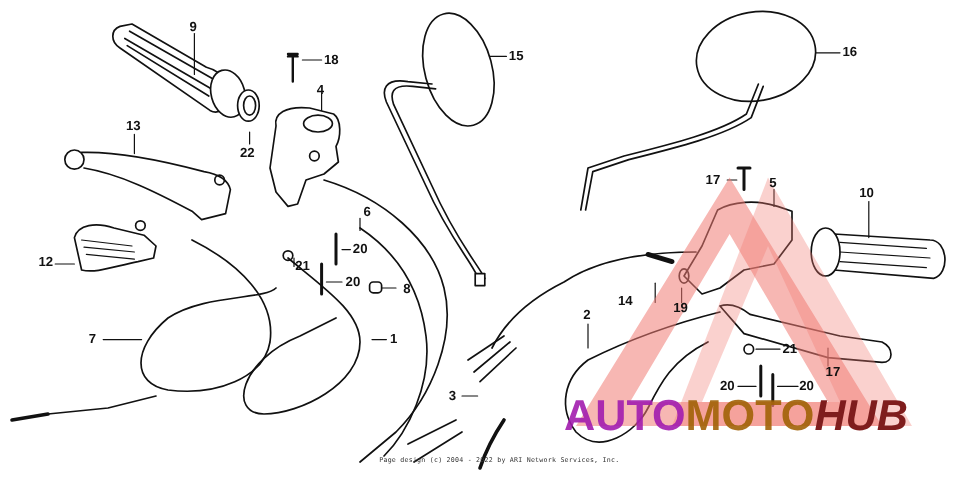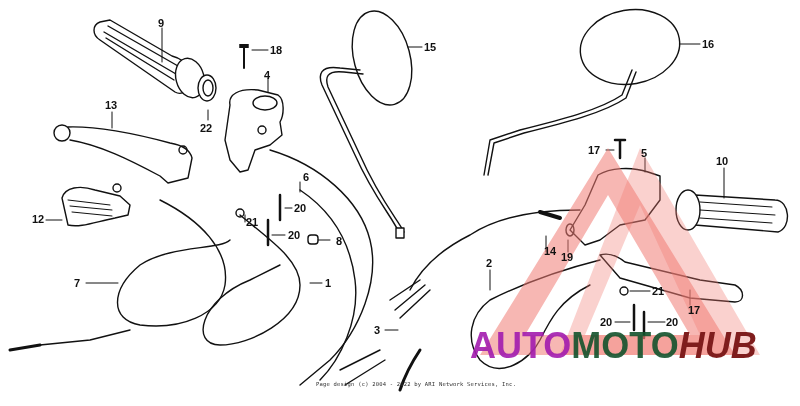--- a/index.html
+++ b/index.html
@@ -143,24 +143,24 @@
 <div class="lbl" style="left:246px;top:217px;">21</div>
 <div class="lbl" style="left:288px;top:230px;">20</div>
 <div class="lbl" style="left:336px;top:236px;">8</div>
 <div class="lbl" style="left:74px;top:278px;">7</div>
 <div class="lbl" style="left:325px;top:278px;">1</div>
 <div class="lbl" style="left:486px;top:258px;">2</div>
 <div class="lbl" style="left:374px;top:325px;">3</div>
 <div class="lbl" style="left:588px;top:145px;">17</div>
 <div class="lbl" style="left:641px;top:148px;">5</div>
 <div class="lbl" style="left:716px;top:156px;">10</div>
-<div class="lbl" style="left:544px;top:246px;">14</div>
+<div class="lbl" style="left:515px;top:246px;">14</div>
 <div class="lbl" style="left:561px;top:252px;text-align:right;">19</div>
 <div class="lbl" style="left:652px;top:286px;">21</div>
 <div class="lbl" style="left:688px;top:305px;">17</div>
 <div class="lbl" style="left:600px;top:317px;">20</div>
 <div class="lbl" style="left:666px;top:317px;">20</div>
 
 <div class="copyright">Page design (c) 2004 - 2022 by ARI Network Services, Inc.</div>
 
 <div class="wm">
-  <span style="color:#a21caf;opacity:0.9;">AUTO</span><span style="color:#14532d;opacity:0.9;">MOTO</span><span style="color:#7f1d1d;font-style:italic;">HUB</span>
+  <span style="color:#a21caf;opacity:0.9;">AUTO</span><span style="color:#a16207;opacity:0.9;">MOTO</span><span style="color:#7f1d1d;font-style:italic;">HUB</span>
 </div>
 
 </body></html>

